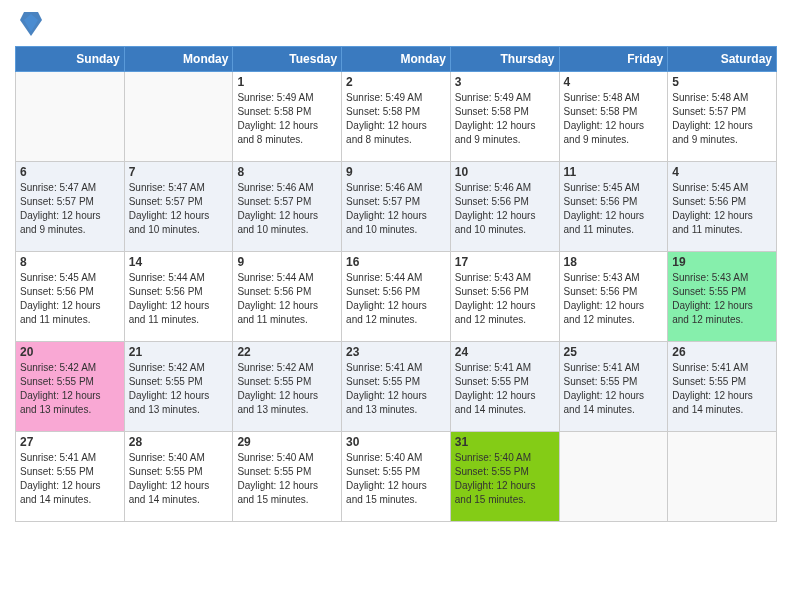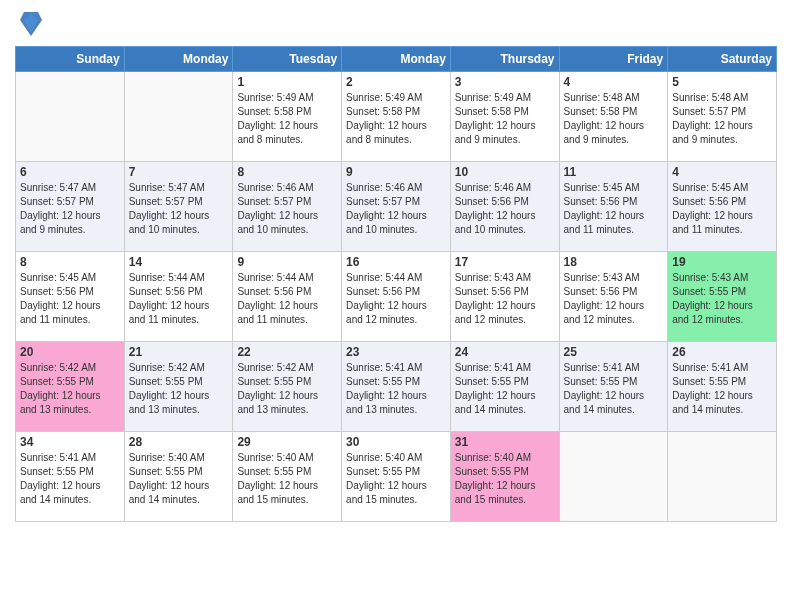--- a/index.html
+++ b/index.html
@@ -238,36 +238,36 @@
             <span class="day-number">25</span>
             <div class="day-info">Sunrise: 5:41 AM<br>Sunset: 5:55 PM<br>Daylight: 12 hours and 14 minutes.</div>
           </td>
           <td style="background: rgb(238, 242, 248);">
             <span class="day-number">26</span>
             <div class="day-info">Sunrise: 5:41 AM<br>Sunset: 5:55 PM<br>Daylight: 12 hours and 14 minutes.</div>
           </td>
         </tr>
         <tr>
           <td style="background: rgb(255, 255, 255);">
-            <span class="day-number">34</span>
+            <span class="day-number">27</span>
             <div class="day-info">Sunrise: 5:41 AM<br>Sunset: 5:55 PM<br>Daylight: 12 hours and 14 minutes.</div>
           </td>
           <td style="background: rgb(255, 255, 255);">
             <span class="day-number">28</span>
             <div class="day-info">Sunrise: 5:40 AM<br>Sunset: 5:55 PM<br>Daylight: 12 hours and 14 minutes.</div>
           </td>
           <td style="background: rgb(255, 255, 255);">
             <span class="day-number">29</span>
             <div class="day-info">Sunrise: 5:40 AM<br>Sunset: 5:55 PM<br>Daylight: 12 hours and 15 minutes.</div>
           </td>
           <td style="background: rgb(255, 255, 255);">
             <span class="day-number">30</span>
             <div class="day-info">Sunrise: 5:40 AM<br>Sunset: 5:55 PM<br>Daylight: 12 hours and 15 minutes.</div>
           </td>
-          <td style="background: #f9a8d4;">
+          <td style="background: #84cc16;">
             <span class="day-number">31</span>
             <div class="day-info">Sunrise: 5:40 AM<br>Sunset: 5:55 PM<br>Daylight: 12 hours and 15 minutes.</div>
           </td>
           <td class="empty-cell"></td>
           <td class="empty-cell"></td>
         </tr>
       </tbody>
   </table>
 </div>
 

